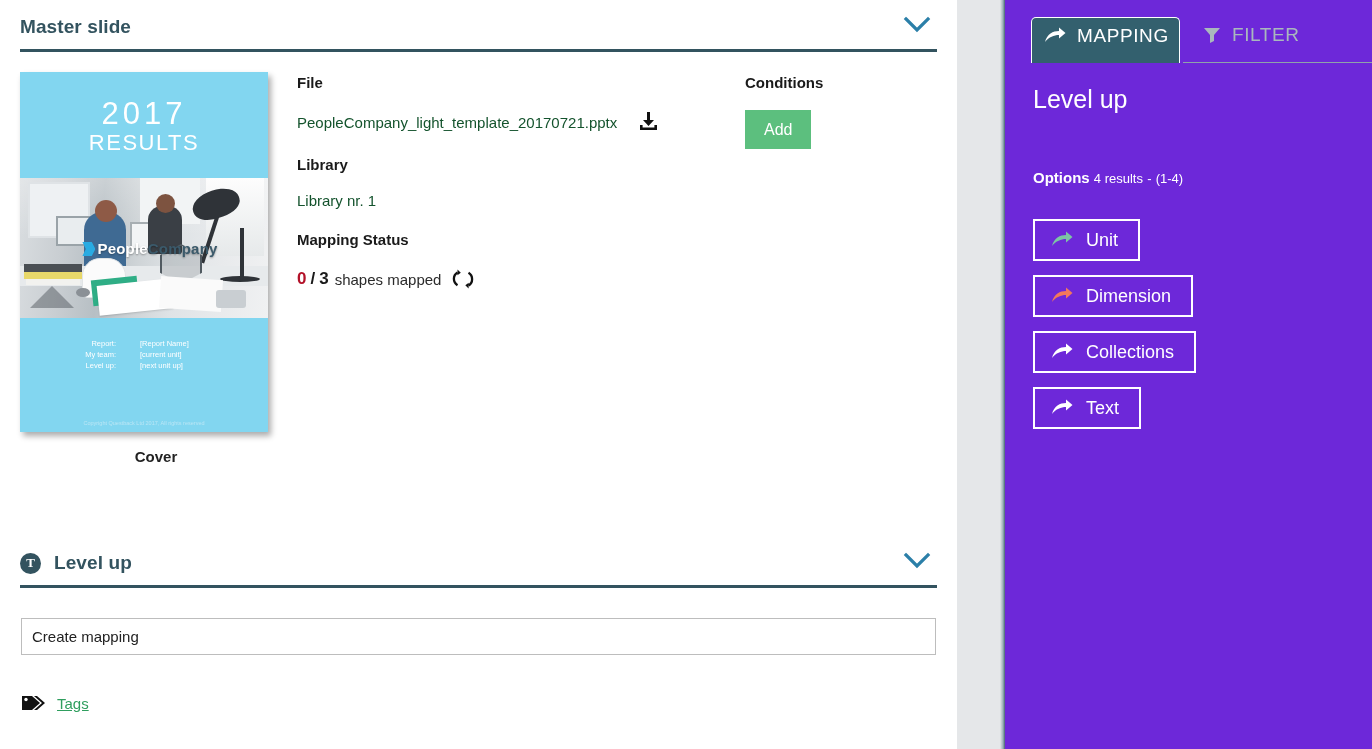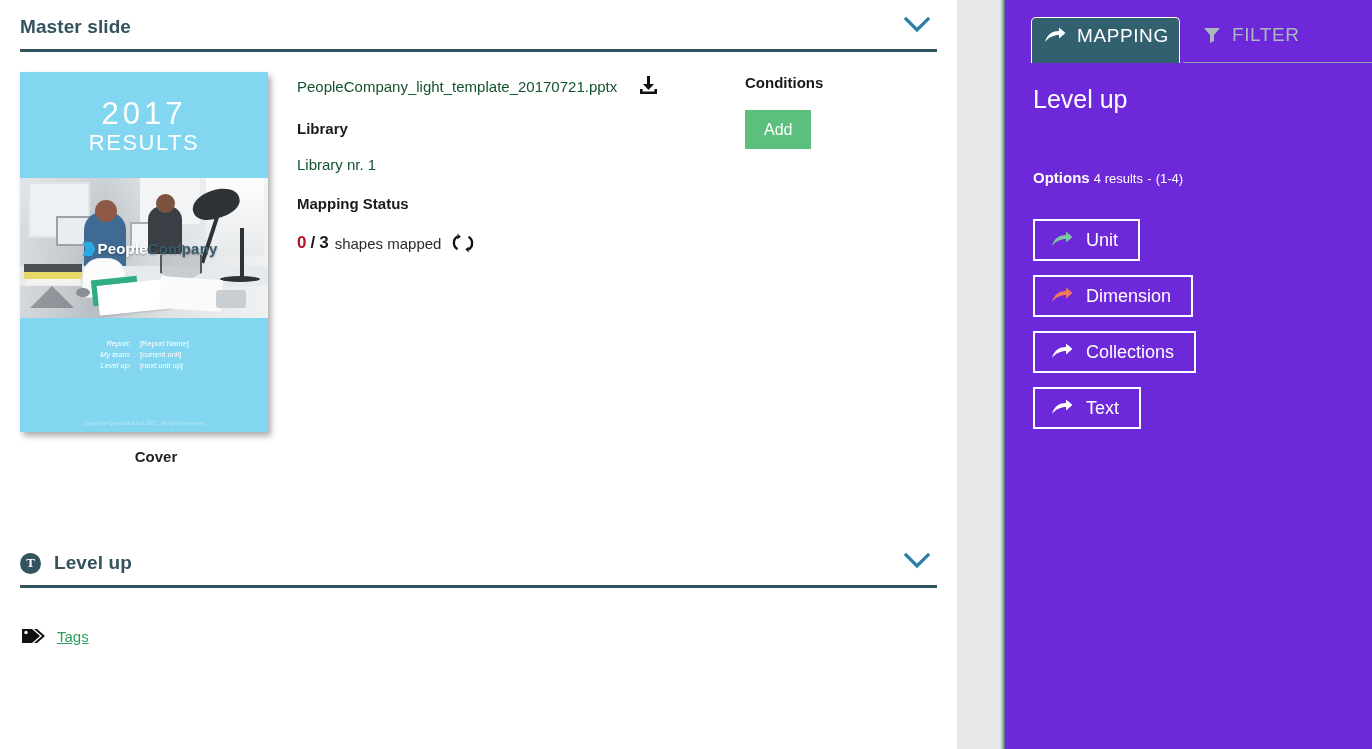--- a/index.html
+++ b/index.html
@@ -100,21 +100,21 @@
     background:#29abe2; vertical-align:-2px;
     clip-path: polygon(0 0, 72% 0, 100% 50%, 72% 100%, 0 100%, 26% 50%);
   }
   .thumb-logo .dark { color:#3b5a6b; }
 
   .thumb-fields {
     position:absolute; left:0; right:0; top:266px;
     color:#ffffff; font-size:7.5px; line-height:11px;
   }
   .tf-row { display:flex; justify-content:center; }
-  .tf-label { width:58px; text-align:right; padding-right:9px;font-style:italic; }
+  .tf-label { width:58px; text-align:right; padding-right:24px; }
   .tf-value { width:66px; text-align:left; }
   .thumb-copy {
     position:absolute; left:0; right:0; bottom:6px;
     text-align:center; color:#b9e6f5; font-size:5.5px;
   }
   .thumb-caption {
     margin-top: 16px; text-align:center;
     font-size:15px; font-weight:bold; color:#222; width:272px;
   }
 
@@ -295,20 +295,21 @@
             </div>
           </div>
 
           <div class="thumb-copy">Copyright Questback Ltd 2017, All rights reserved</div>
         </div>
         <div class="thumb-caption">Cover</div>
       </div>
 
       <div class="details">
         <div class="col-file">
+          <div class="fld-label">File</div>
           <div class="fld-value">
             <span>PeopleCompany_light_template_20170721.pptx</span>
             <span class="dl-icon">
               <svg width="24" height="24" viewBox="0 0 24 24">
                 <path d="M11 2 h3 v8 h4 l-5.5 6 L7 10 h4 z" fill="#111"></path>
                 <path d="M4 15 v5 h17 v-5 h-2.6 v2.6 H6.6 V15 z" fill="#111"></path>
               </svg>
             </span>
           </div>
           <div class="fld-label">Library</div>
@@ -340,20 +341,23 @@
     <div class="section-header section2">
       <span class="ticon">T</span>
       <span class="section-title">Level up</span>
       <span class="chev">
         <svg width="28" height="22" viewBox="0 0 28 22">
           <path d="M3 5 L14 16 L25 5" fill="none" stroke="#2b7fa8" stroke-width="3.2" stroke-linecap="square"></path>
         </svg>
       </span>
     </div>
 
+    <div class="input-wrap">
+      <input class="create-input" type="text" value="Create mapping" style="">
+    </div>
 
     <div class="tags-row">
       <span class="tag-icon">
         <svg width="26" height="22" viewBox="0 0 26 22">
           <path d="M1 4 h10 l8 7 -8 7 H1 z" fill="#111"></path>
           <path d="M13 4 h3 l8 7 -8 7 h-3 l8 -7 z" fill="#111"></path>
           <circle cx="5" cy="7.5" r="1.7" fill="#fff"></circle>
         </svg>
       </span>
       <span class="tags-link">Tags</span>

